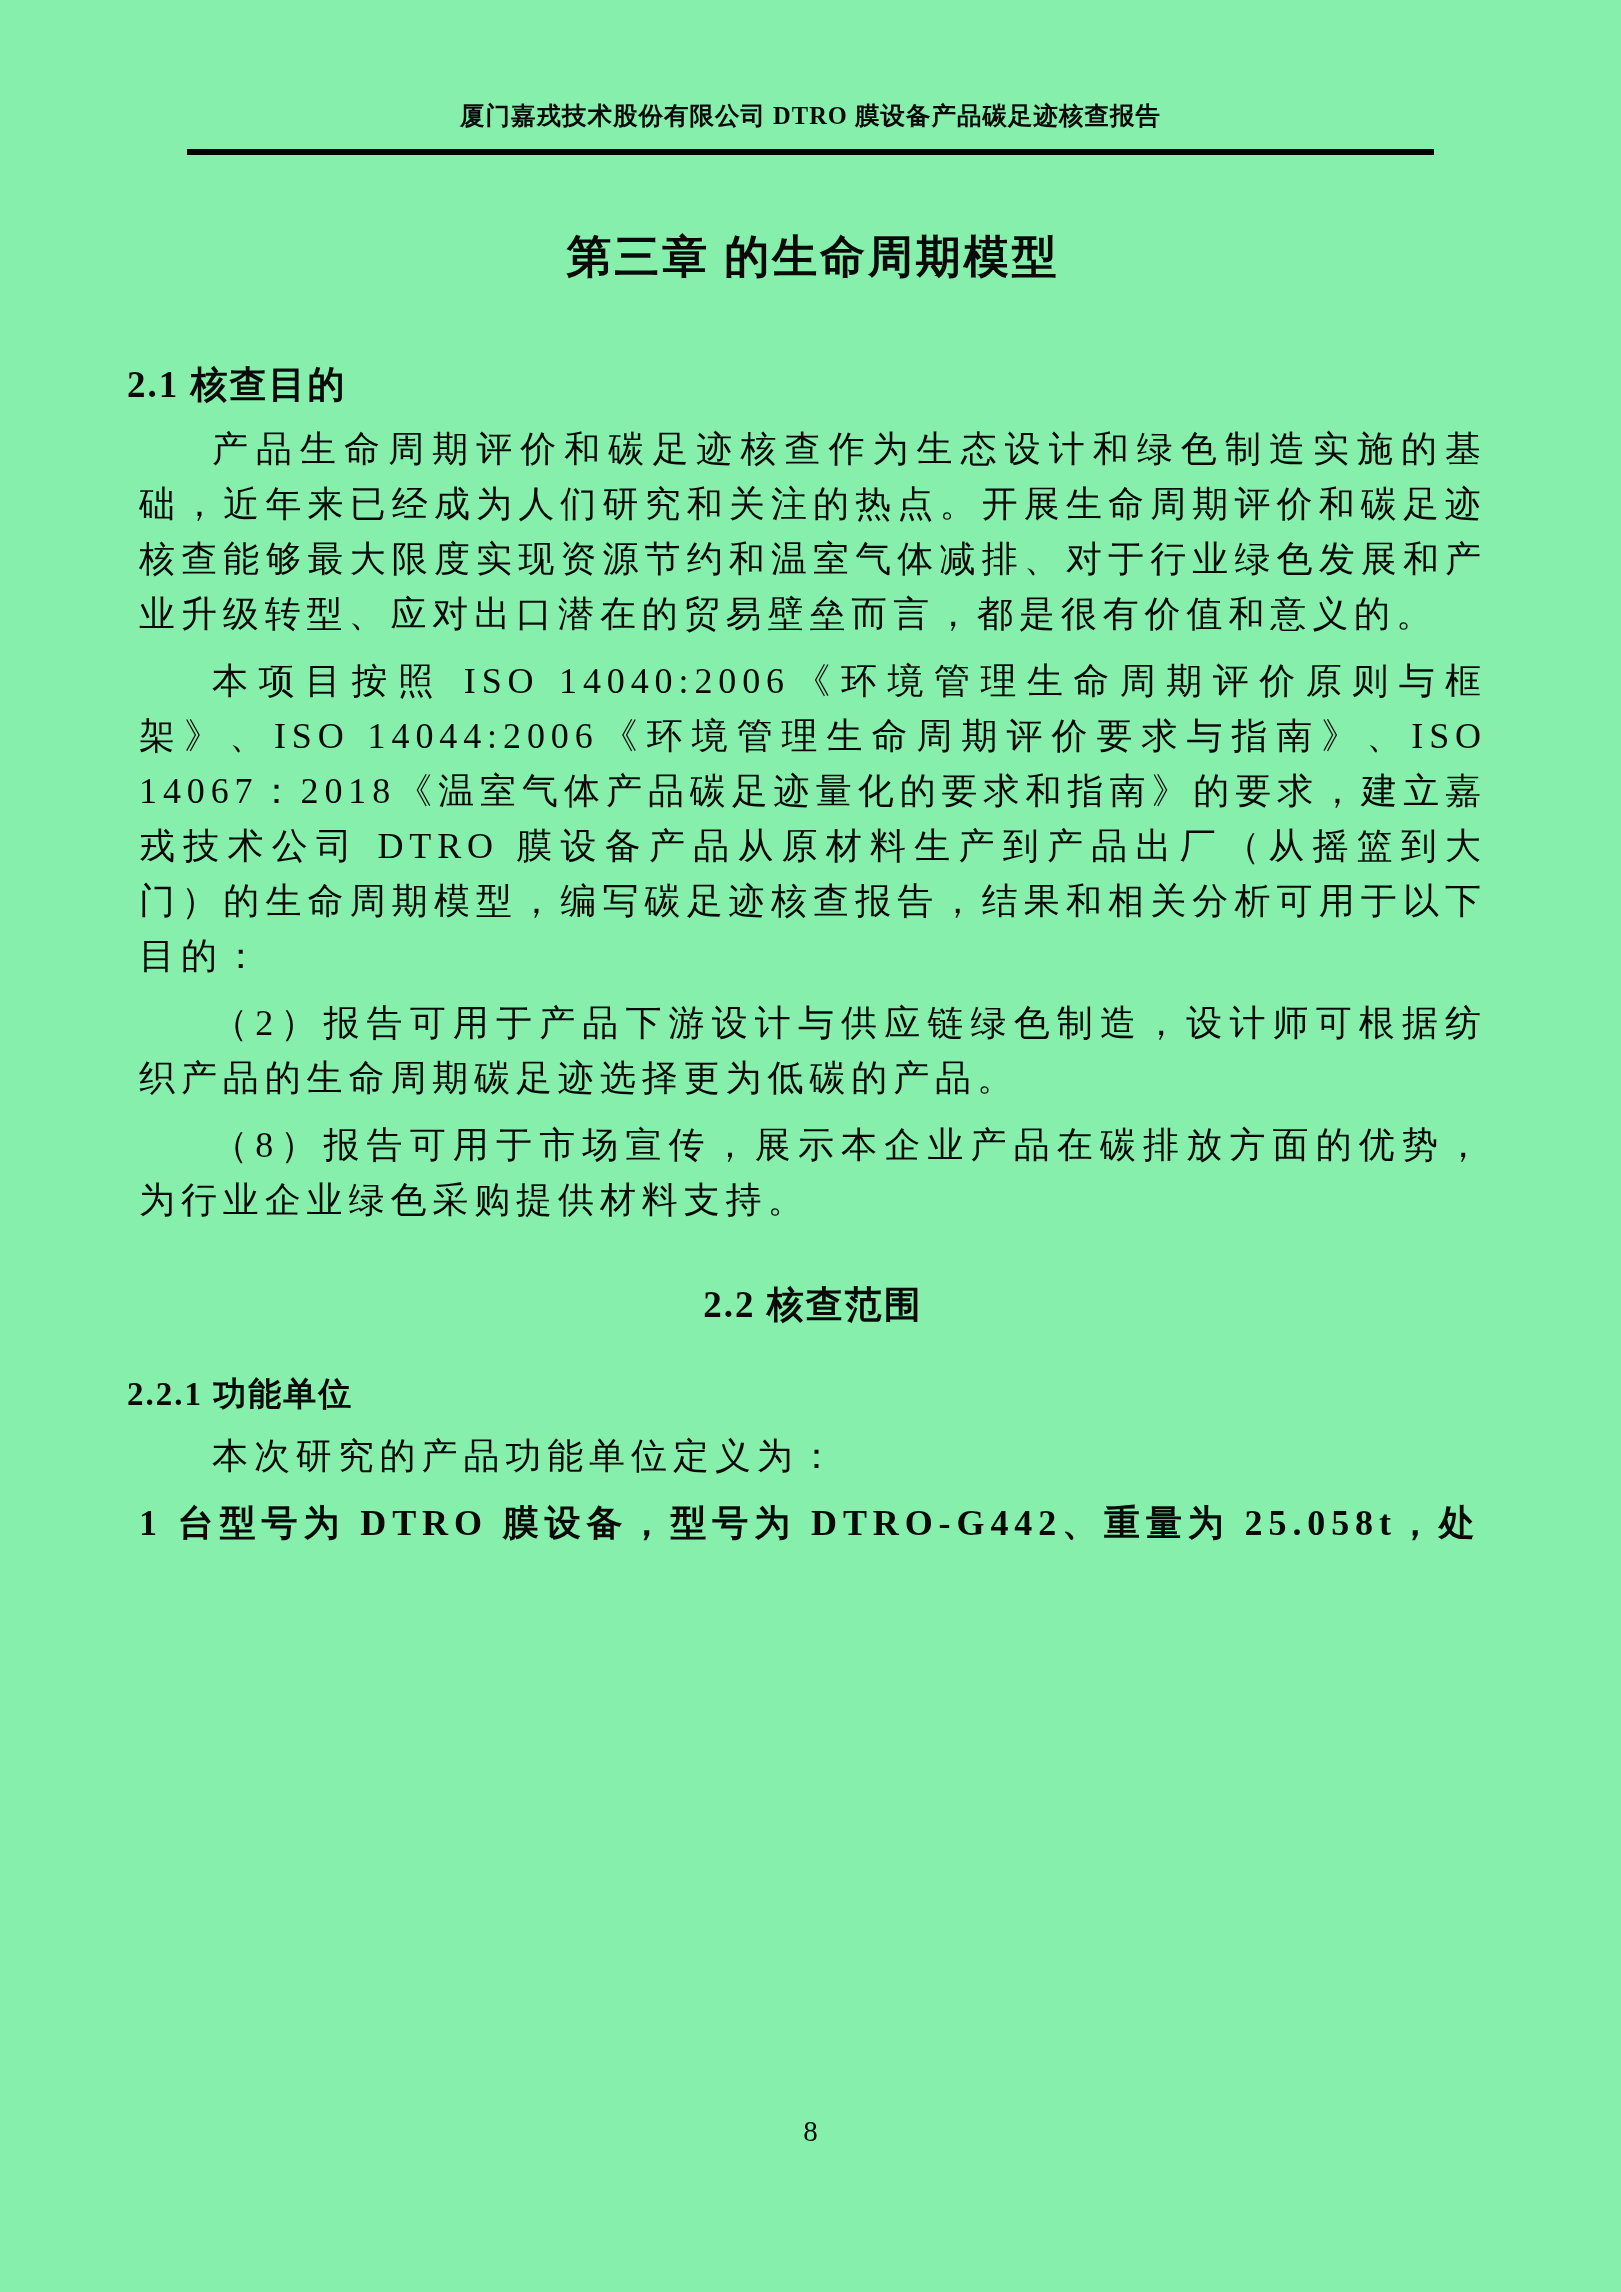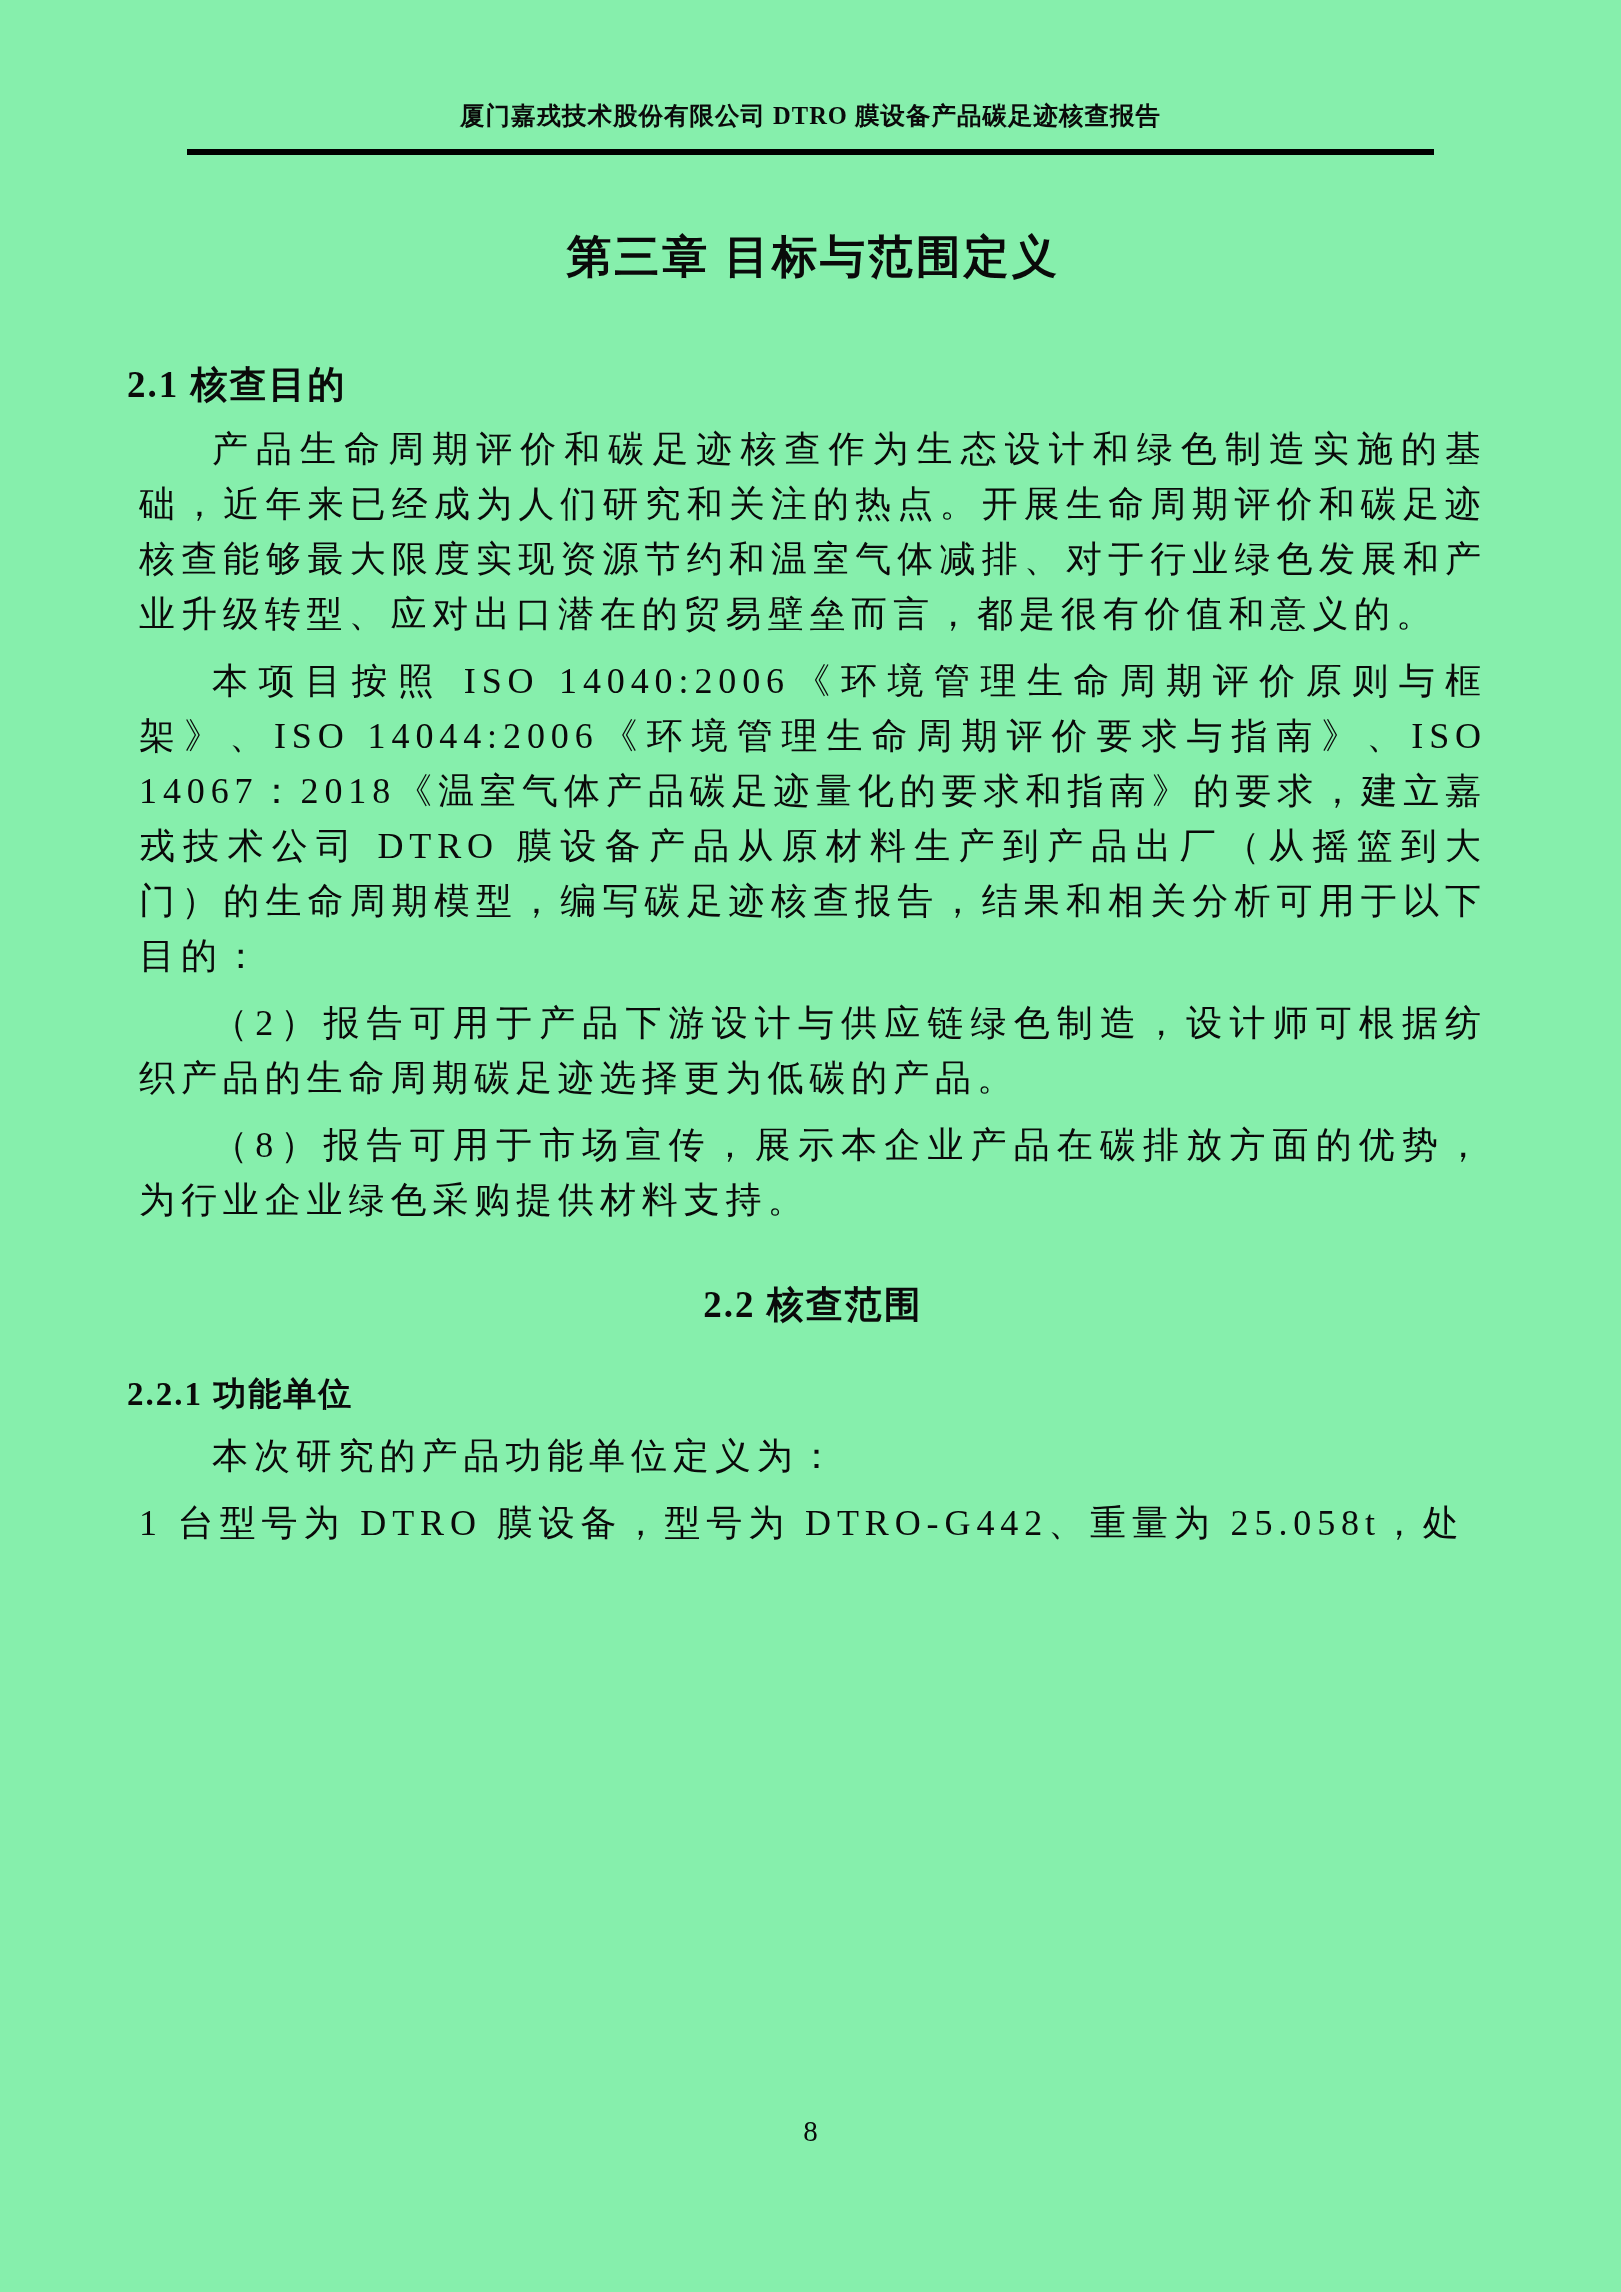--- a/index.html
+++ b/index.html
@@ -75,21 +75,21 @@
   .para-block-small { margin-top: 9.8px; }
 
   p.body-para {
     margin: 12px;
     font-size: 36px;
     line-height: 55px;
     letter-spacing: 5.9px;
     text-align: justify;
     text-indent: 73px;
   }
-  p.no-indent { text-indent: 0; }
+  p.no-indent { text-indent: 0; font-weight: bold; }
 
   .page-number {
     position: absolute;
     top: 2115px;
     left: 0;
     width: 100%;
     text-align: center;
     font-size: 29px;
   }
 </style>
@@ -99,21 +99,21 @@
 <div class="page">
 
   <div class="running-header">
     <span>厦门嘉戎技术股份有限公司 DTRO 膜设备产品碳足迹核查报告</span>
   </div>
 
   <div class="header-rule"></div>
 
   <div class="content">
 
-    <h1 class="chapter-title">第三章 目标与范围定义</h1>
+    <h1 class="chapter-title">第三章 的生命周期模型</h1>
 
     <h2 class="section-heading first">2.1 核查目的</h2>
 
     <div class="para-block">
       <p class="body-para">产品生命周期评价和碳足迹核查作为生态设计和绿色制造实施的基础，近年来已经成为人们研究和关注的热点。开展生命周期评价和碳足迹核查能够最大限度实现资源节约和温室气体减排、对于行业绿色发展和产业升级转型、应对出口潜在的贸易壁垒而言，都是很有价值和意义的。</p>
       <p class="body-para">本项目按照 ISO 14040:2006《环境管理生命周期评价原则与框架》、ISO 14044:2006《环境管理生命周期评价要求与指南》、ISO 14067：2018《温室气体产品碳足迹量化的要求和指南》的要求，建立嘉戎技术公司 DTRO 膜设备产品从原材料生产到产品出厂（从摇篮到大门）的生命周期模型，编写碳足迹核查报告，结果和相关分析可用于以下目的：</p>
       <p class="body-para">（2）报告可用于产品下游设计与供应链绿色制造，设计师可根据纺织产品的生命周期碳足迹选择更为低碳的产品。</p>
       <p class="body-para">（8）报告可用于市场宣传，展示本企业产品在碳排放方面的优势，为行业企业绿色采购提供材料支持。</p>
     </div>
 

